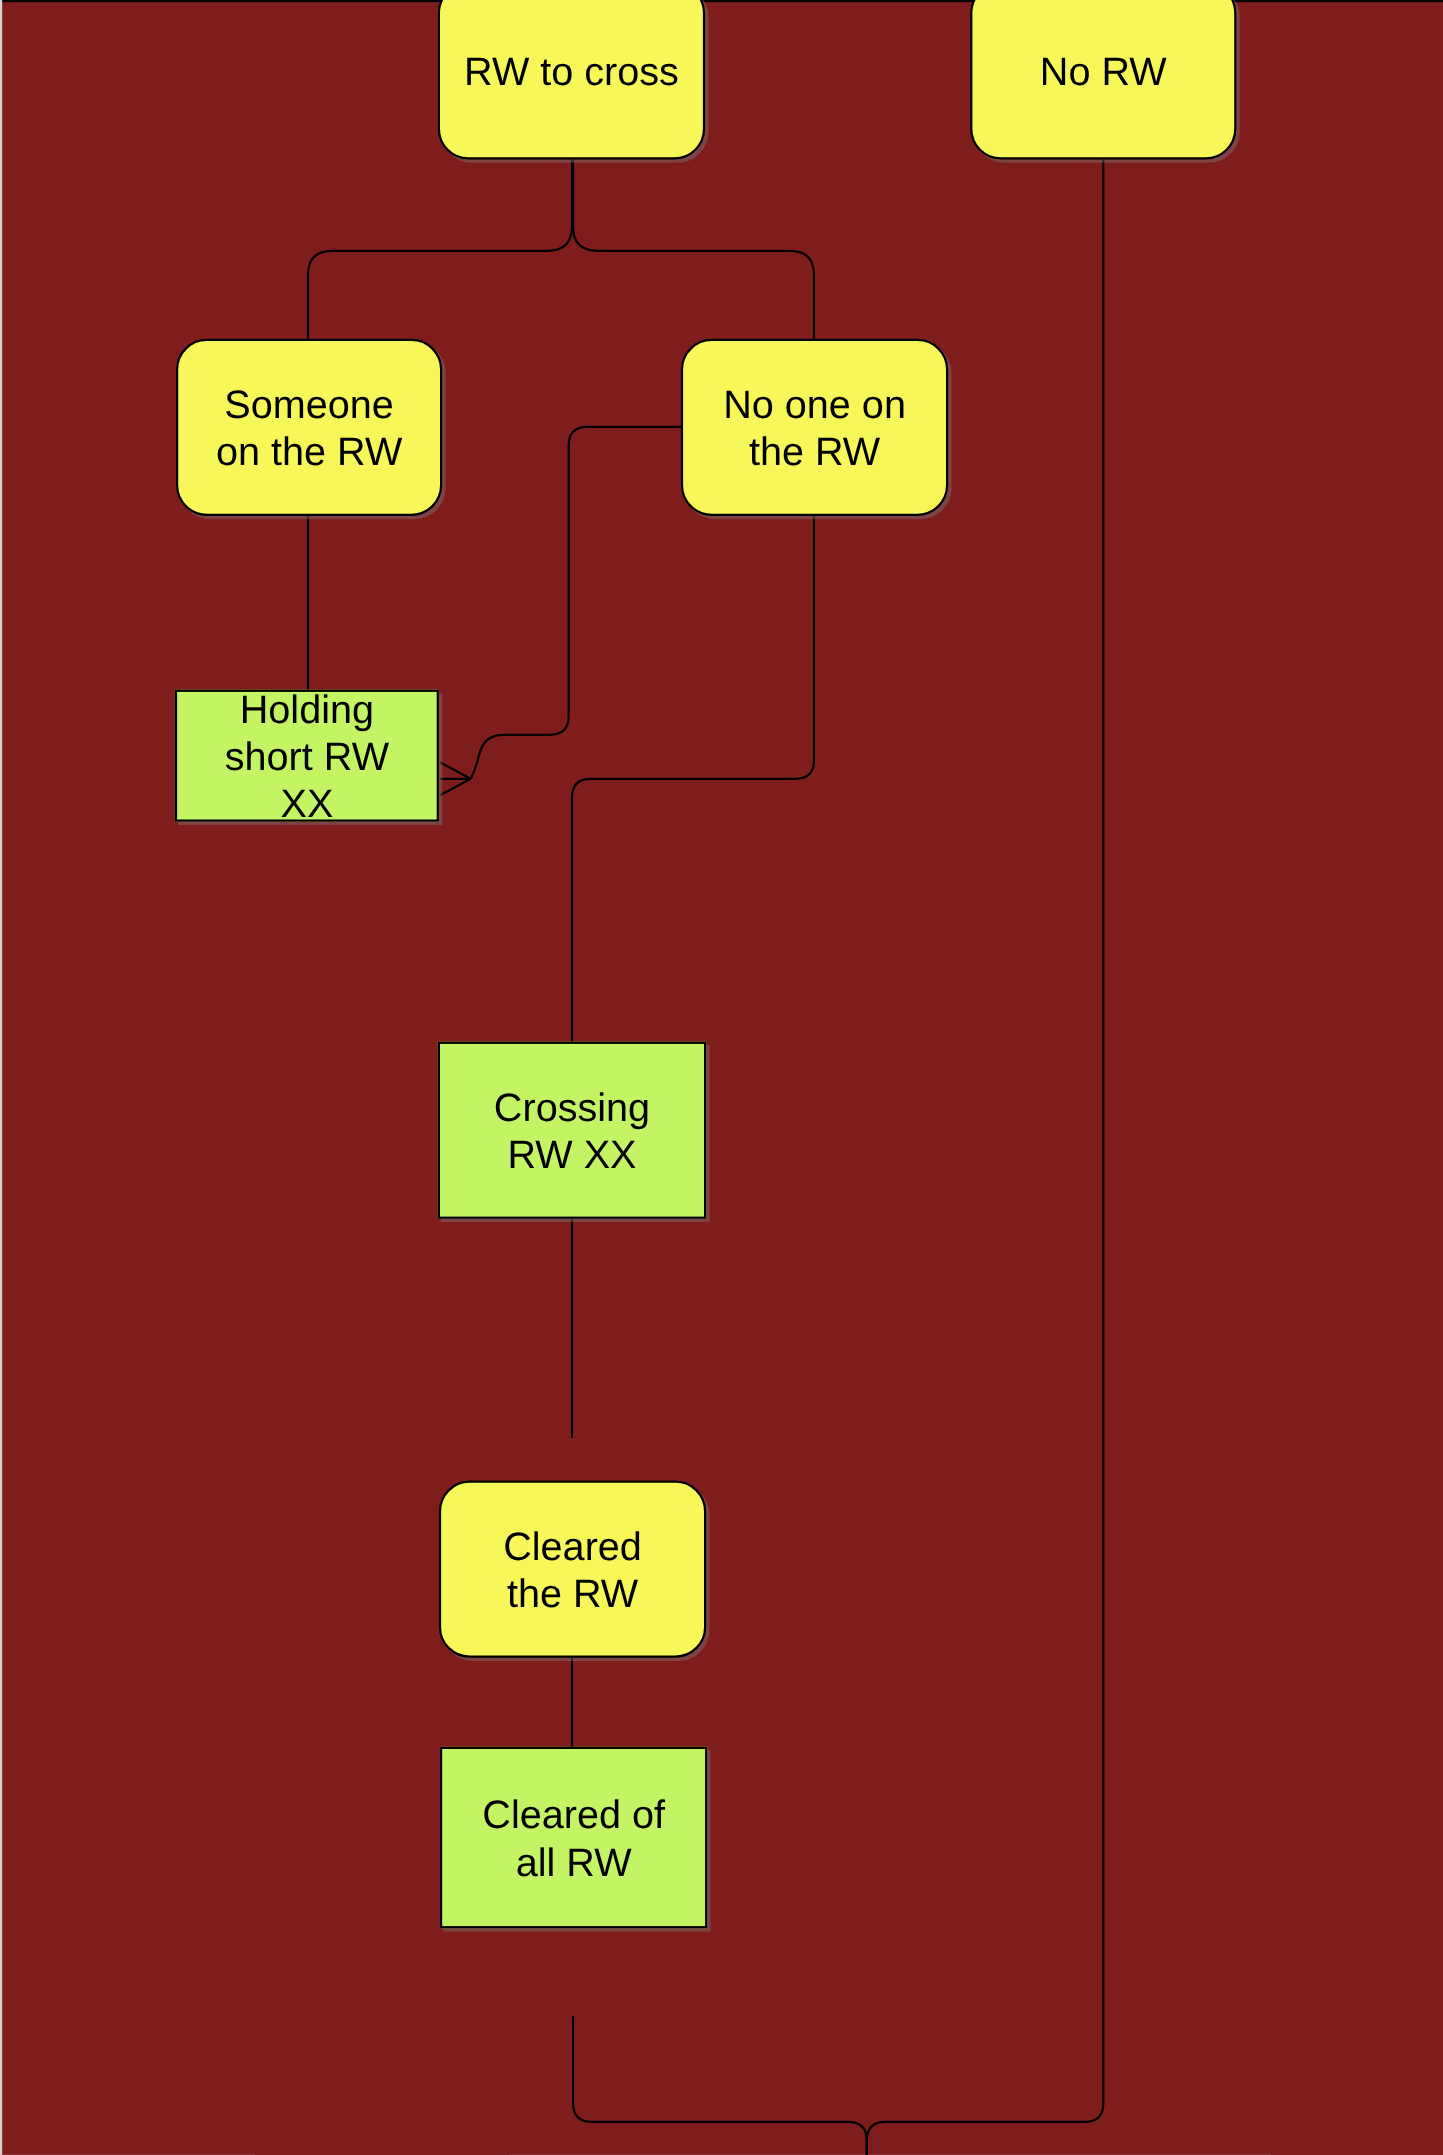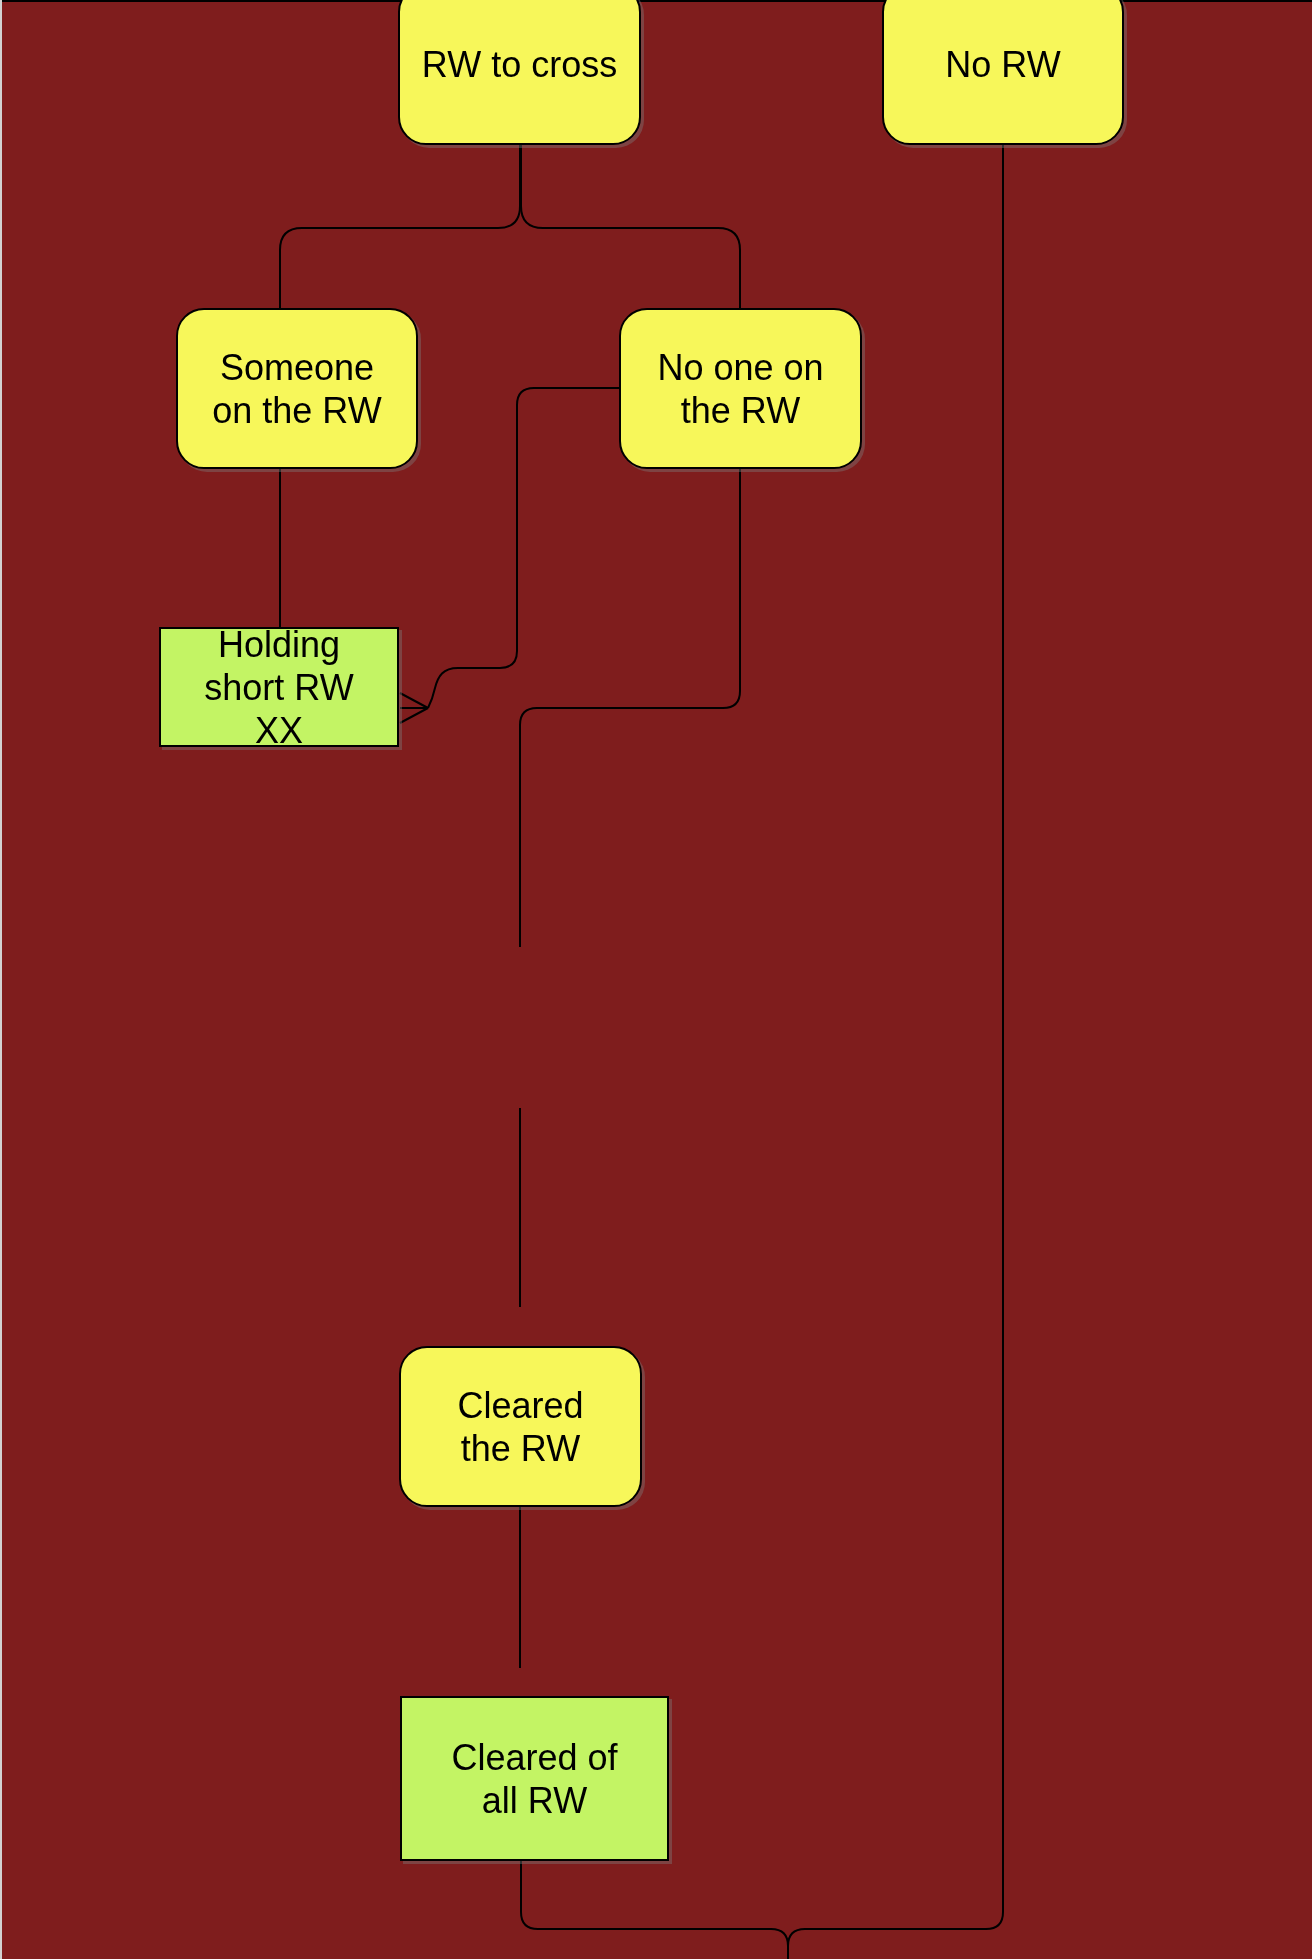--- a/index.html
+++ b/index.html
@@ -69,43 +69,47 @@
   </svg>
 
   <div class="node rounded yellow" style="left:398px; top:-16px; width:243px; height:161px;">
     <span class="label">RW to cross</span>
   </div>
 
   <div class="node rounded yellow" style="left:882px; top:-16px; width:242px; height:161px;">
     <span class="label">No RW</span>
   </div>
 
-  <div class="node rounded yellow" style="left:176px; top:308px; width:242px; height:161px;">
+  <div class="node rounded yellow" style="left:160px; top:308px; width:242px; height:161px;">
     <span class="label">Someone
 on the RW</span>
   </div>
 
   <div class="node rounded yellow" style="left:619px; top:308px; width:243px; height:161px;">
     <span class="label">No one on
 the RW</span>
   </div>
 
   <div class="node rect green" style="left:159px; top:627px; width:240px; height:120px;">
     <span class="label">Holding
 short RW
 XX</span>
   </div>
 
+  <div class="node rect green" style="left:398px; top:947px; width:244px; height:161px;">
+    <span class="label">Crossing
+RW XX</span>
+  </div>
 
   <div class="node rounded yellow" style="left:399px; top:1307px; width:243px; height:161px;margin-top:39px;">
     <span class="label">Cleared
 the RW</span>
   </div>
 
-  <div class="node rect green" style="left:400px; top:1696px; width:269px; height:165px;">
+  <div class="node rect green" style="left:400px; top:1588px; width:243px; height:165px;">
     <span class="label">Cleared of
 all RW</span>
   </div>
 
   <div class="edge-top"></div>
   <div class="edge-left"></div>
 
 </div>
 
 </body></html>

